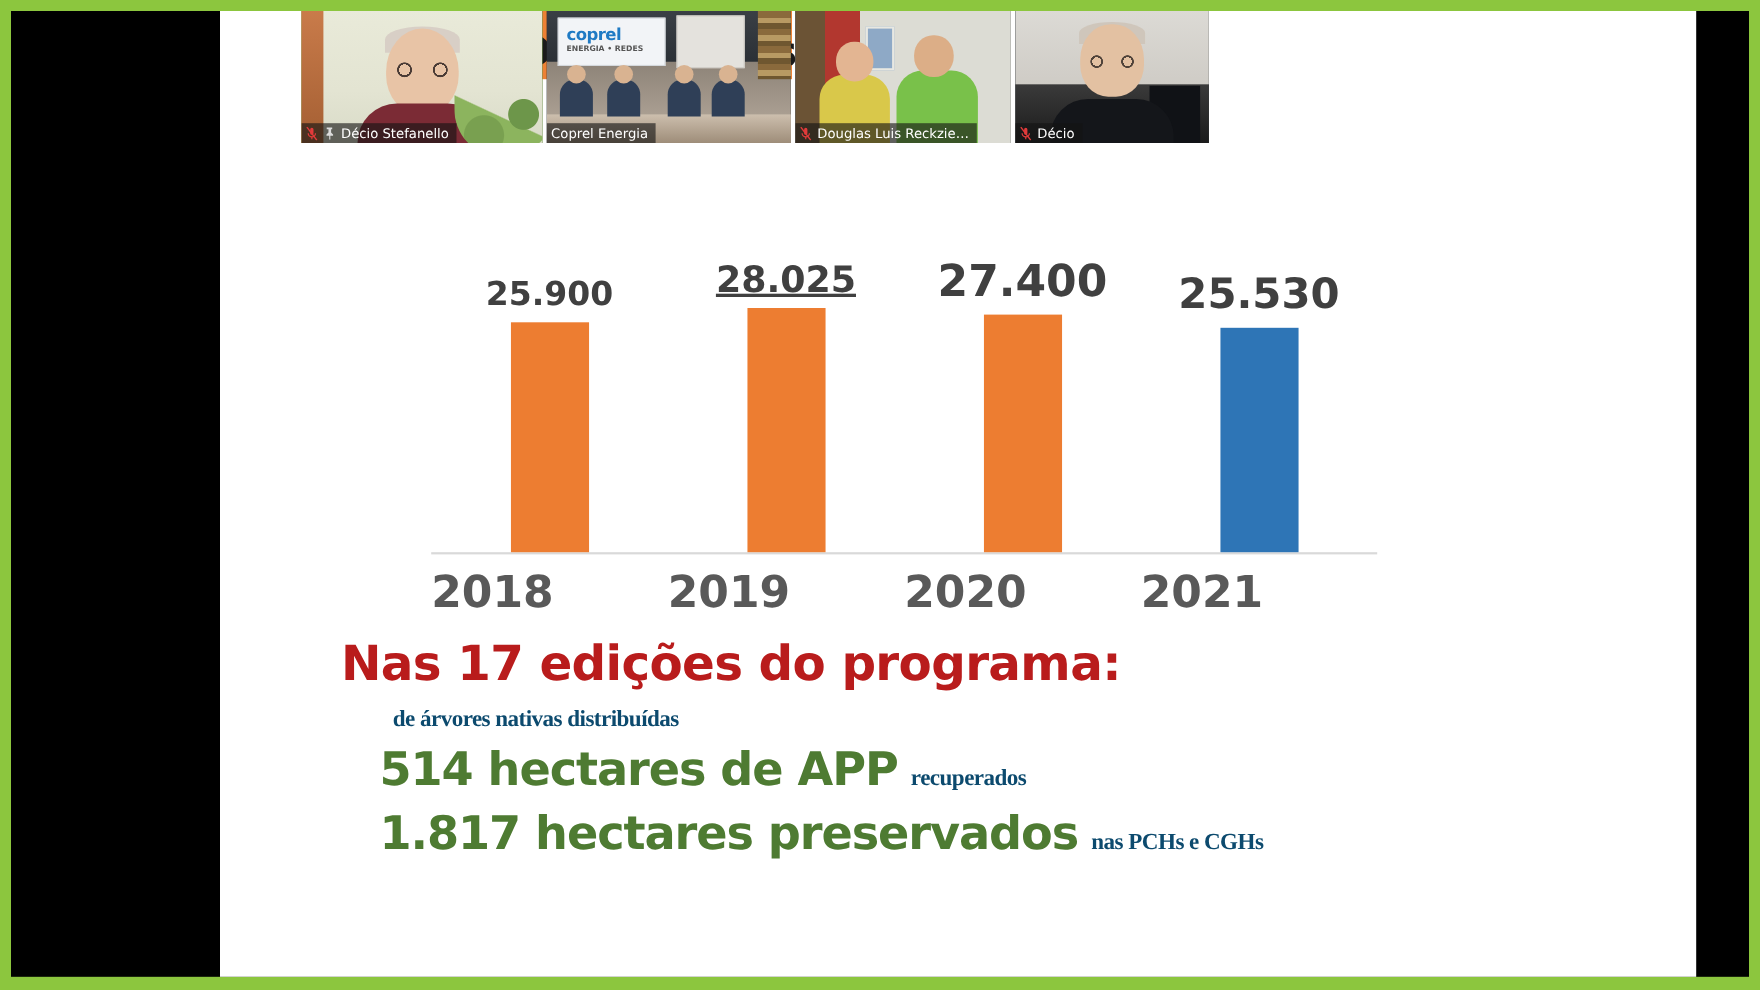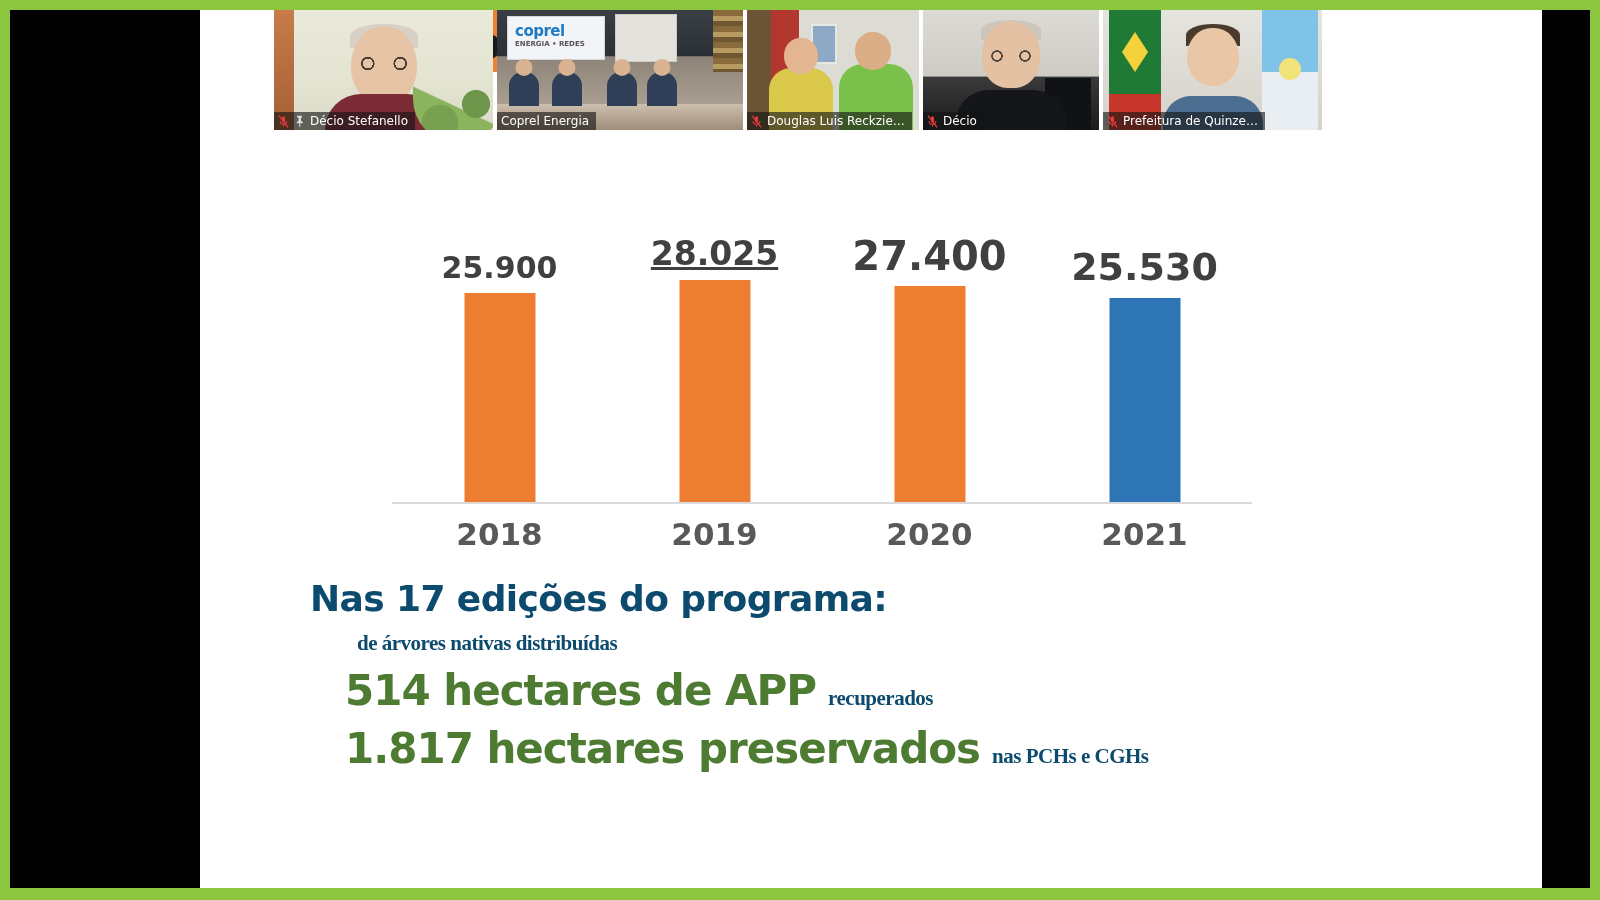--- a/index.html
+++ b/index.html
@@ -93,39 +93,39 @@
     white-space: nowrap;
     font-family: "DejaVu Sans", sans-serif;
     font-weight: 700;
     color: #404040;
     line-height: 1;
   }
   .tick-label {
     position: absolute;
     top: 316px;
     width: 215px;
-    text-align: center;
-    font-family: "DejaVu Sans", sans-serif;
-    font-weight: 700;
-    font-size: 31px;
+    text-align: left;
+    font-family: "DejaVu Sans", sans-serif;
+    font-weight: 700;
+    font-size: 40px;
     color: #595959;
   }
 
   
   #narrative {
     position: absolute;
     left: 0; top: 568px;
     width: 1210px;
   }
   .lead {
     margin-left: 110px;
     font-family: "DejaVu Sans", sans-serif;
     font-weight: 700;
-    font-size: 36px;
-    color: #0c4a6e;
+    font-size: 44px;
+    color: #b91c1c;
     letter-spacing: -0.6px;
     line-height: 1.18;
   }
   .stat-row {
     display: flex;
     align-items: baseline;
     margin-left: 145px;
     margin-top: 12px;
     line-height: 1.1;
   }
@@ -343,38 +343,38 @@
             <path d="M5.5 9.4v2.2" stroke="#e23b3b" stroke-width="1.1"></path>
             <path d="M1 0.6 L10 12.4" stroke="#e23b3b" stroke-width="1.3"></path>
           </svg>
           <svg class="pin" width="11" height="12" viewBox="0 0 11 12">
             <path d="M3 0.8h5v1.6H7v3.1l1.8 1.7v1.1H6.3V12h-1V8.3H2.8V7.2L4.6 5.5V2.4H3z" fill="#dcdcdc"></path>
           </svg>
           <span>Décio Stefanello</span>
         </div>
       </div>
 
-      <div class="tile" style="width:246px;">
+      <div class="tile" style="width:222px;">
         <div class="tile-bg t2">
           <div class="shelf"></div>
           <div class="screen"></div>
           <div class="logo">coprel<small>ENERGIA • REDES</small></div>
           <div class="board"></div>
           <div class="table"></div>
           <div class="p p1"></div>
             <div class="p p2"></div>
             <div class="p p3"></div>
             <div class="p p4"></div>
         </div>
         <div class="tile-name">
           <span>Coprel Energia</span>
         </div>
       </div>
 
-      <div class="tile" style="width:172px;">
+      <div class="tile" style="width:196px;">
         <div class="tile-bg t3">
           <div class="frame"></div>
             <div class="pA"></div>
             <div class="pB"></div>
         </div>
         <div class="tile-name">
           <svg class="mic-off" width="11" height="13" viewBox="0 0 11 13">
             <path d="M5.5 1.2a1.5 1.5 0 0 1 1.5 1.5v3.4a1.5 1.5 0 0 1-3 0V2.7a1.5 1.5 0 0 1 1.5-1.5z" fill="#e23b3b"></path>
             <path d="M2.2 6.1a3.3 3.3 0 0 0 6.6 0" stroke="#e23b3b" stroke-width="1.1" fill="none"></path>
             <path d="M5.5 9.4v2.2" stroke="#e23b3b" stroke-width="1.1"></path>
@@ -396,34 +396,16 @@
           <svg class="mic-off" width="11" height="13" viewBox="0 0 11 13">
             <path d="M5.5 1.2a1.5 1.5 0 0 1 1.5 1.5v3.4a1.5 1.5 0 0 1-3 0V2.7a1.5 1.5 0 0 1 1.5-1.5z" fill="#e23b3b"></path>
             <path d="M2.2 6.1a3.3 3.3 0 0 0 6.6 0" stroke="#e23b3b" stroke-width="1.1" fill="none"></path>
             <path d="M5.5 9.4v2.2" stroke="#e23b3b" stroke-width="1.1"></path>
             <path d="M1 0.6 L10 12.4" stroke="#e23b3b" stroke-width="1.3"></path>
           </svg>
           <span>Décio</span>
         </div>
       </div>
 
-      <div class="tile" style="width:219px;">
-        <div class="tile-bg t5">
-          <div class="flagG"></div>
-            <div class="flagB"></div>
-          <div class="hair"></div>
-            <div class="head"></div>
-            <div class="body"></div>
-        </div>
-        <div class="tile-name">
-          <svg class="mic-off" width="11" height="13" viewBox="0 0 11 13">
-            <path d="M5.5 1.2a1.5 1.5 0 0 1 1.5 1.5v3.4a1.5 1.5 0 0 1-3 0V2.7a1.5 1.5 0 0 1 1.5-1.5z" fill="#e23b3b"></path>
-            <path d="M2.2 6.1a3.3 3.3 0 0 0 6.6 0" stroke="#e23b3b" stroke-width="1.1" fill="none"></path>
-            <path d="M5.5 9.4v2.2" stroke="#e23b3b" stroke-width="1.1"></path>
-            <path d="M1 0.6 L10 12.4" stroke="#e23b3b" stroke-width="1.3"></path>
-          </svg>
-          <span>Prefeitura de Quinze…</span>
-        </div>
-      </div>
     </div>
 
   </div>
 </div>
 
 </body></html>

